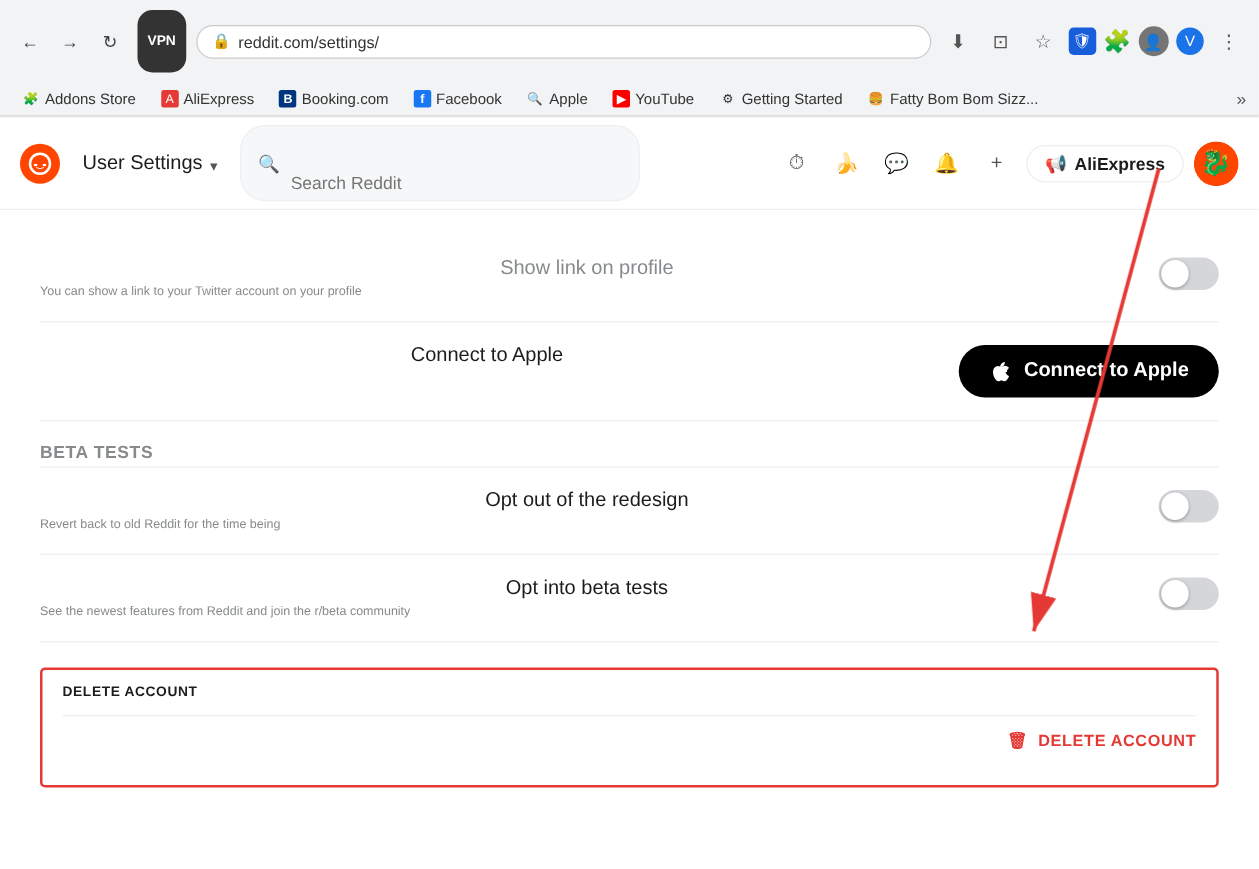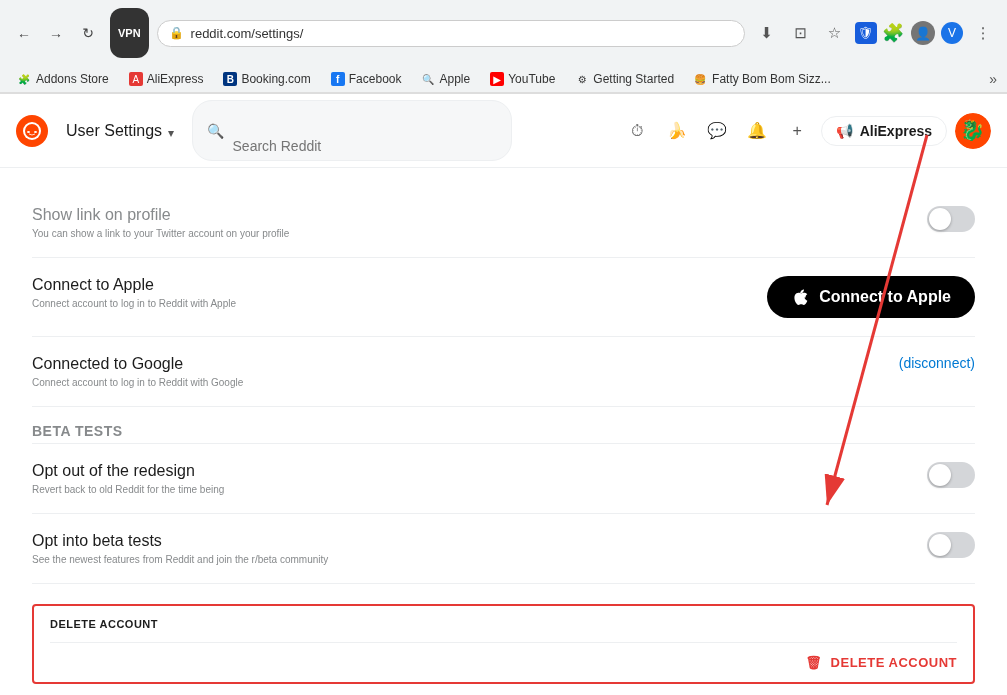--- a/index.html
+++ b/index.html
@@ -37,40 +37,40 @@
     .header-actions { display: flex; align-items: center; gap: 8px; margin-left: auto; }
     .header-icon-btn { width: 32px; height: 32px; border-radius: 50%; display: flex; align-items: center; justify-content: center; cursor: pointer; font-size: 16px; color: #555; border: none; background: transparent; }
     .advertise-btn { display: flex; align-items: center; gap: 6px; background: #fff; border: 1px solid #edeff1; border-radius: 20px; padding: 6px 14px; cursor: pointer; font-size: 14px; font-weight: 600; color: #1c1c1c; }
 
     
     .main-content { padding: 20px 32px; background: #fff; height: calc(695px - 120px); overflow-y: auto; }
 
     
     .setting-row { display: flex; align-items: flex-start; justify-content: space-between; padding: 18px 0; border-bottom: 1px solid #edeff1; }
     .setting-info { flex: 1; }
-    .setting-title { font-size: 16px; font-weight: 500; color: #1c1c1c; margin-bottom: 4px; }
+    .setting-title { font-size: 16px; font-weight: 500; color: #1c1c1c; margin-bottom: 4px; text-align: center; }
     .setting-title.muted { color: #878a8c; }
     .setting-desc { font-size: 10px; color: #878a8c; }
     .setting-control { flex-shrink: 0; display: flex; align-items: center; margin-left: 20px; }
 
     
     .toggle { width: 48px; height: 26px; background: #d4d6d9; border-radius: 13px; position: relative; cursor: pointer; transition: background 0.2s; }
     .toggle::after { content: ''; position: absolute; width: 22px; height: 22px; background: #fff; border-radius: 50%; top: 2px; left: 2px; transition: left 0.2s; box-shadow: 0 1px 3px rgba(0,0,0,0.3); }
 
     
     .apple-connect-btn { display: flex; align-items: center; gap: 10px; background: #000; color: #fff; border: none; border-radius: 24px; padding: 12px 24px; font-size: 16px; font-weight: 600; cursor: pointer; }
 
     
     .disconnect-link { color: #0079d3; font-size: 14px; cursor: pointer; text-decoration: none; }
 
     
     .section-header { font-size: 14px; font-weight: 700; color: #878a8c; letter-spacing: 0.5px; padding: 16px 0 4px 0; text-transform: uppercase; border-bottom: 1px solid #edeff1; margin-bottom: 0; }
 
     
-    .delete-account-section { border: 2px solid #e53935; border-radius: 4px; margin-top: 20px; padding: 12px 16px 0 16px; }
+    .delete-account-section { border: 2px solid #e53935; border-radius: 4px; margin-top: 20px; padding: 12px 16px 16px 16px; }
     .delete-section-header { font-size: 11px; font-weight: 700; color: #1c1c1c; letter-spacing: 0.5px; text-transform: uppercase; padding-bottom: 12px; border-bottom: 1px solid #edeff1; margin-bottom: 0; }
     .delete-section-body { display: flex; justify-content: flex-end; padding: 12px 0; }
     .delete-account-btn { display: flex; align-items: center; gap: 8px; background: transparent; border: none; color: #e53935; font-size: 13px; font-weight: 700; cursor: pointer; text-transform: uppercase; letter-spacing: 0.5px; }
 
     
     .snoo-circle { width: 32px; height: 32px; background: #ff4500; border-radius: 50%; display: flex; align-items: center; justify-content: center; }
   </style>
 </head>
 <body>
 
@@ -181,42 +181,32 @@
       <div class="setting-desc">You can show a link to your Twitter account on your profile</div>
     </div>
     <div class="setting-control">
       <div class="toggle"></div>
     </div>
   </div>
 
   <div class="setting-row">
     <div class="setting-info">
       <div class="setting-title">Connect to Apple</div>
-      <div class="setting-desc">Connect account to log in to Reddit with Apple</div>
     </div>
     <div class="setting-control">
       <button class="apple-connect-btn">
         <svg width="18" height="18" viewBox="0 0 18 18" fill="white">
           <path d="M14.5 9.5c0-2.1 1.7-3.1 1.8-3.2-1-1.4-2.5-1.6-3-1.6-1.3-.1-2.5.7-3.1.7-.6 0-1.6-.7-2.7-.7-1.4 0-2.7.8-3.4 2-1.4 2.5-.4 6.2 1 8.2.7 1 1.5 2 2.5 2s1.4-.6 2.6-.6c1.2 0 1.5.6 2.6.6s1.8-1 2.4-1.9c.8-1.1 1.1-2.2 1.1-2.2-.1-.1-2.8-1.3-2.8-3.3z"></path>
           <path d="M12 4.3c.6-.7 1-1.7.9-2.7-1 0-2.1.6-2.8 1.3-.6.6-1.1 1.7-.9 2.7 1 0 2.2-.7 2.8-1.3z"></path>
         </svg>
         <span>Connect to Apple</span>
       </button>
     </div>
   </div>
 
-  <div class="setting-row">
-    <div class="setting-info">
-      <div class="setting-title">Connected to Google</div>
-      <div class="setting-desc">Connect account to log in to Reddit with Google</div>
-    </div>
-    <div class="setting-control">
-      <a class="disconnect-link">(disconnect)</a>
-    </div>
-  </div>
 
   <div class="section-header">BETA TESTS</div>
 
   <div class="setting-row">
     <div class="setting-info">
       <div class="setting-title">Opt out of the redesign</div>
       <div class="setting-desc">Revert back to old Reddit for the time being</div>
     </div>
     <div class="setting-control">
       <div class="toggle"></div>

